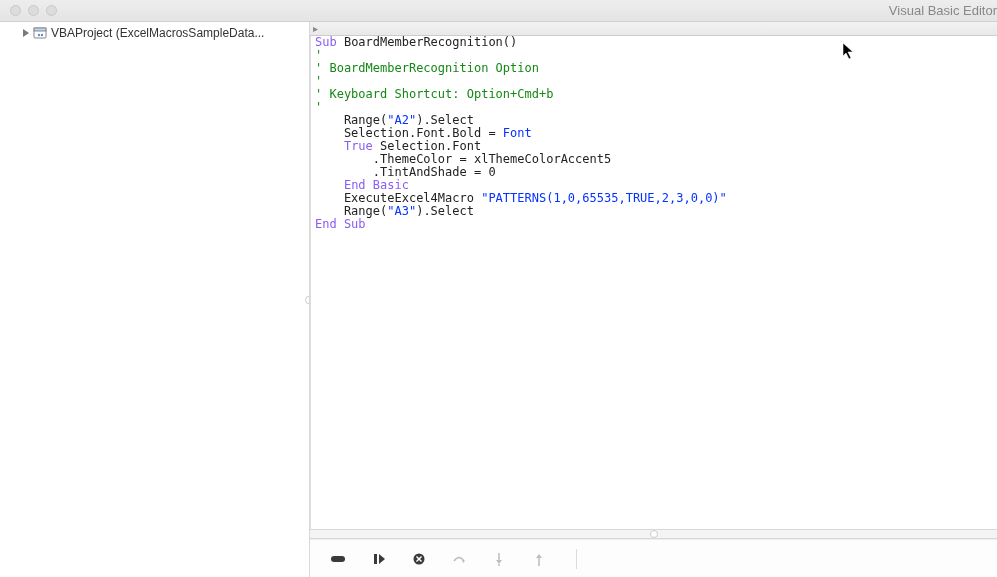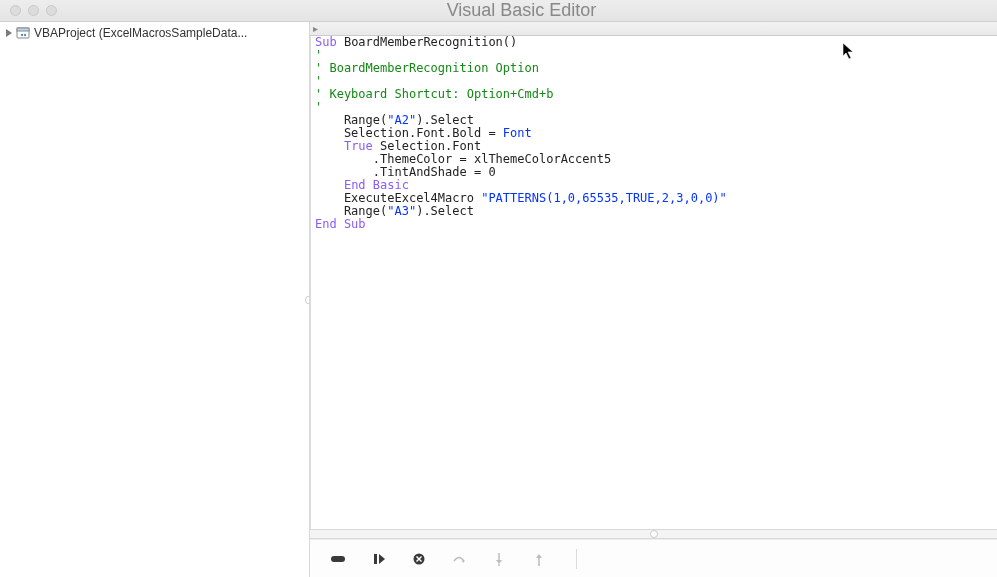--- a/index.html
+++ b/index.html
@@ -28,37 +28,38 @@
   }
   .traffic-light {
     width: 11px; height: 11px;
     border-radius: 50%;
     background: #dcdcdc;
     border: 0.5px solid #c8c8c8;
   }
   .title-text {
     position: absolute;
     left: 0; right: 0;
-    text-align: center;
+    text-align: right;
     color: #888;
-    font-size: 18px;
+    font-size: 13px;
     pointer-events: none;
     padding-left: 46px;
   }
   .main {
     flex: 1;
     display: flex;
     min-height: 0;
   }
   .sidebar {
     width: 310px;
     border-right: 1px solid #d8d8d8;
     background: #fff;
     overflow: hidden;
     position: relative;
+    padding-left: 17px;
   }
   .tree-row {
     display: flex;
     align-items: center;
     padding: 4px 6px;
     gap: 4px;
     white-space: nowrap;
     overflow: hidden;
     text-overflow: ellipsis;
     cursor: default;

